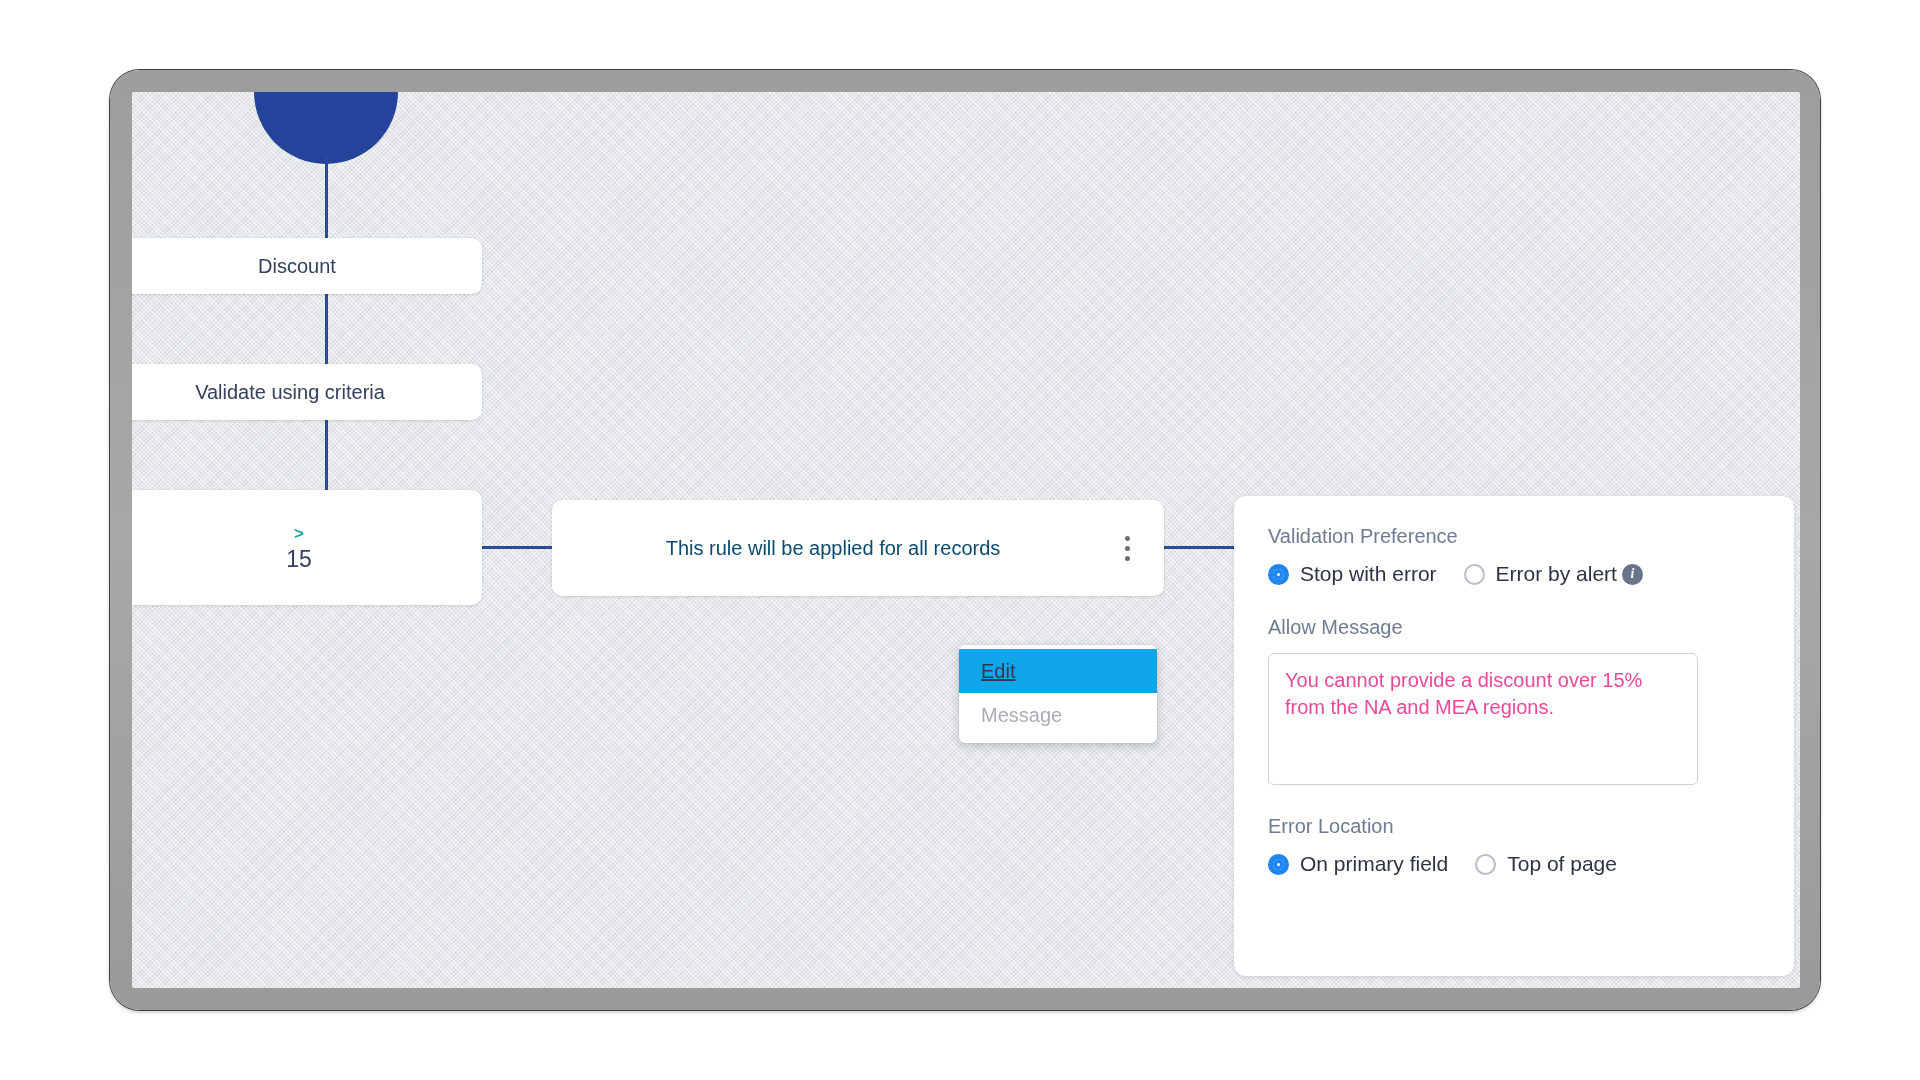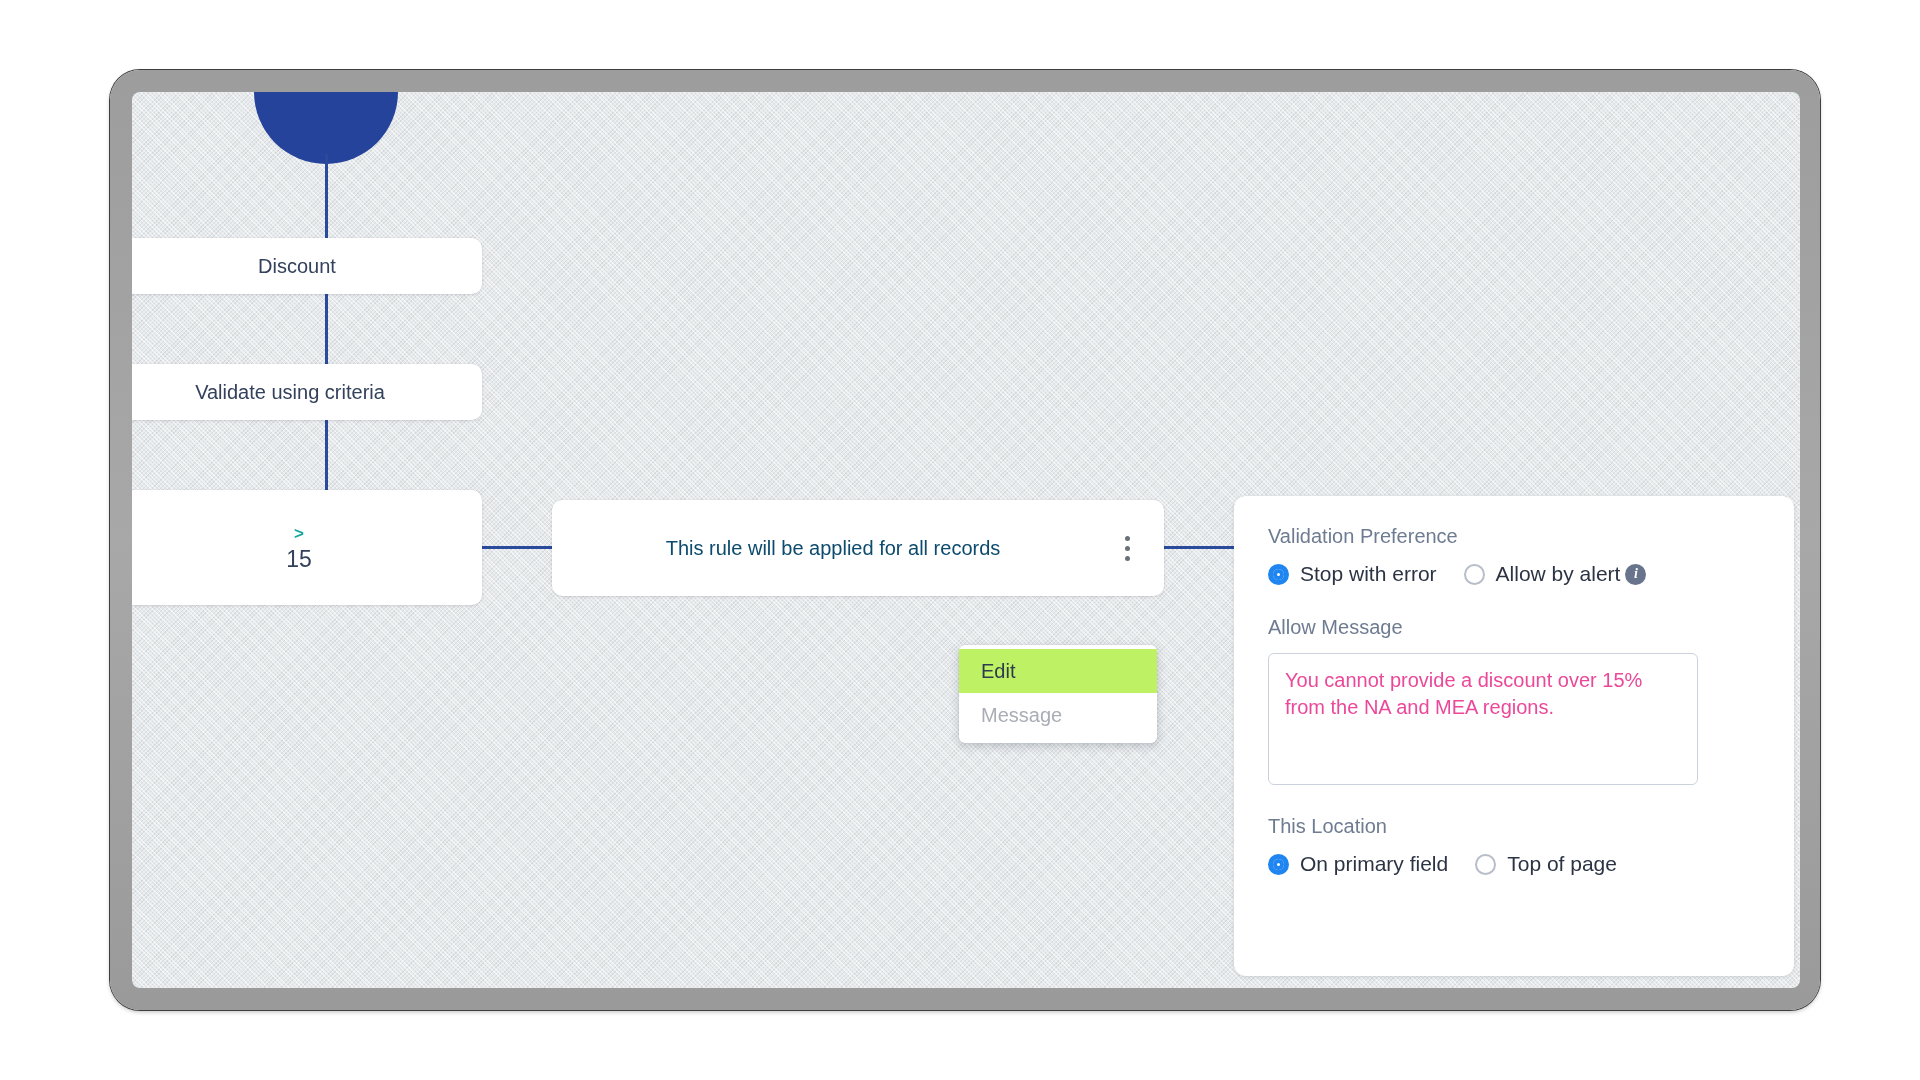--- a/index.html
+++ b/index.html
@@ -24,21 +24,21 @@
     box-shadow: 0 0 0 1px #3f3f3f, 0 2px 4px rgba(0,0,0,0.25);
     box-sizing: border-box;
     padding: 22px 20px 22px 22px;
   }
 
   
   #canvas {
     position: relative;
     width: 100%;
     height: 100%;
-    border-radius: 8px;
+    border-radius: 2px;
     overflow: hidden;
     background-color: #e7eaec;
     background-image:
       repeating-linear-gradient(45deg, rgba(255,255,255,0.55) 0 1px, rgba(0,0,0,0) 1px 3px),
       repeating-linear-gradient(-45deg, rgba(160,168,175,0.25) 0 1px, rgba(0,0,0,0) 1px 3px);
   }
 
   
   .flow-card {
     position: absolute;
@@ -170,21 +170,21 @@
   .menu-item {
     height: 44px;
     display: flex;
     align-items: center;
     padding-left: 22px;
     font-size: 20px;
     color: #2e3a4f;
     cursor: pointer;
     box-sizing: border-box;
   }
-  .menu-item.active { background: #bef264; }
+  .menu-item.active { background: #0ea5e9; text-decoration: underline; }
   .menu-item.disabled { color: #a9adb5; cursor: default; }
 
   
   #detail-panel {
     position: absolute;
     left: 1102px;
     top: 404px;
     width: 560px;
     height: 480px;
     background: #ffffff;
@@ -303,29 +303,29 @@
     <div id="detail-panel">
 
       <div class="field-label">Validation Preference</div>
       <div class="radio-row">
         <label class="radio-opt">
           <span class="radio-mark on"></span>
           <span class="radio-text">Stop with error</span>
         </label>
         <label class="radio-opt">
           <span class="radio-mark off"></span>
-          <span class="radio-text">Allow by alert</span>
+          <span class="radio-text">Error by alert</span>
         </label>
         <span id="info-icon">i</span>
       </div>
 
       <div class="field-label">Allow Message</div>
       <div id="error-message-box">You cannot provide a discount over 15% from the NA and MEA regions.</div>
 
-      <div class="field-label">This Location</div>
+      <div class="field-label">Error Location</div>
       <div class="radio-row">
         <label class="radio-opt">
           <span class="radio-mark on"></span>
           <span class="radio-text">On primary field</span>
         </label>
         <label class="radio-opt">
           <span class="radio-mark off"></span>
           <span class="radio-text">Top of page</span>
         </label>
       </div>

